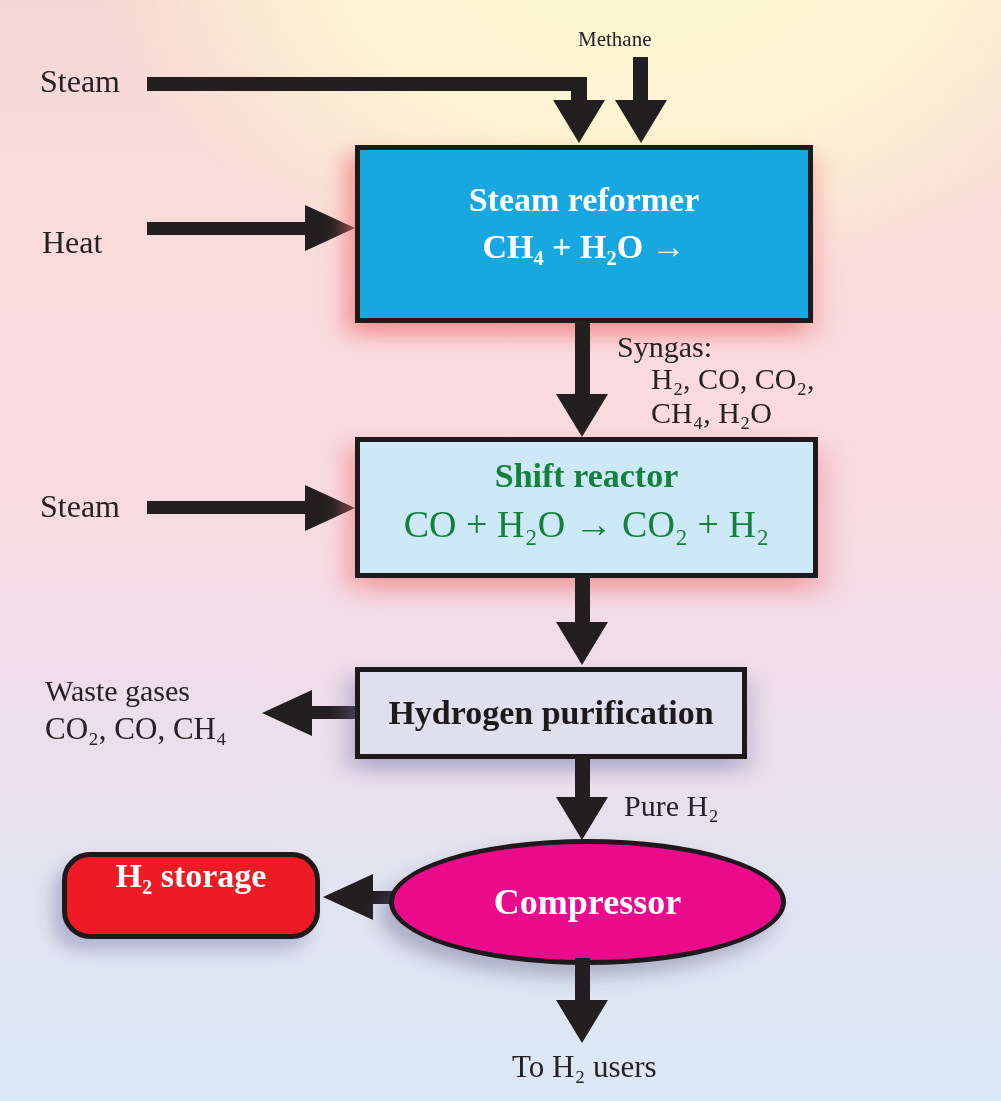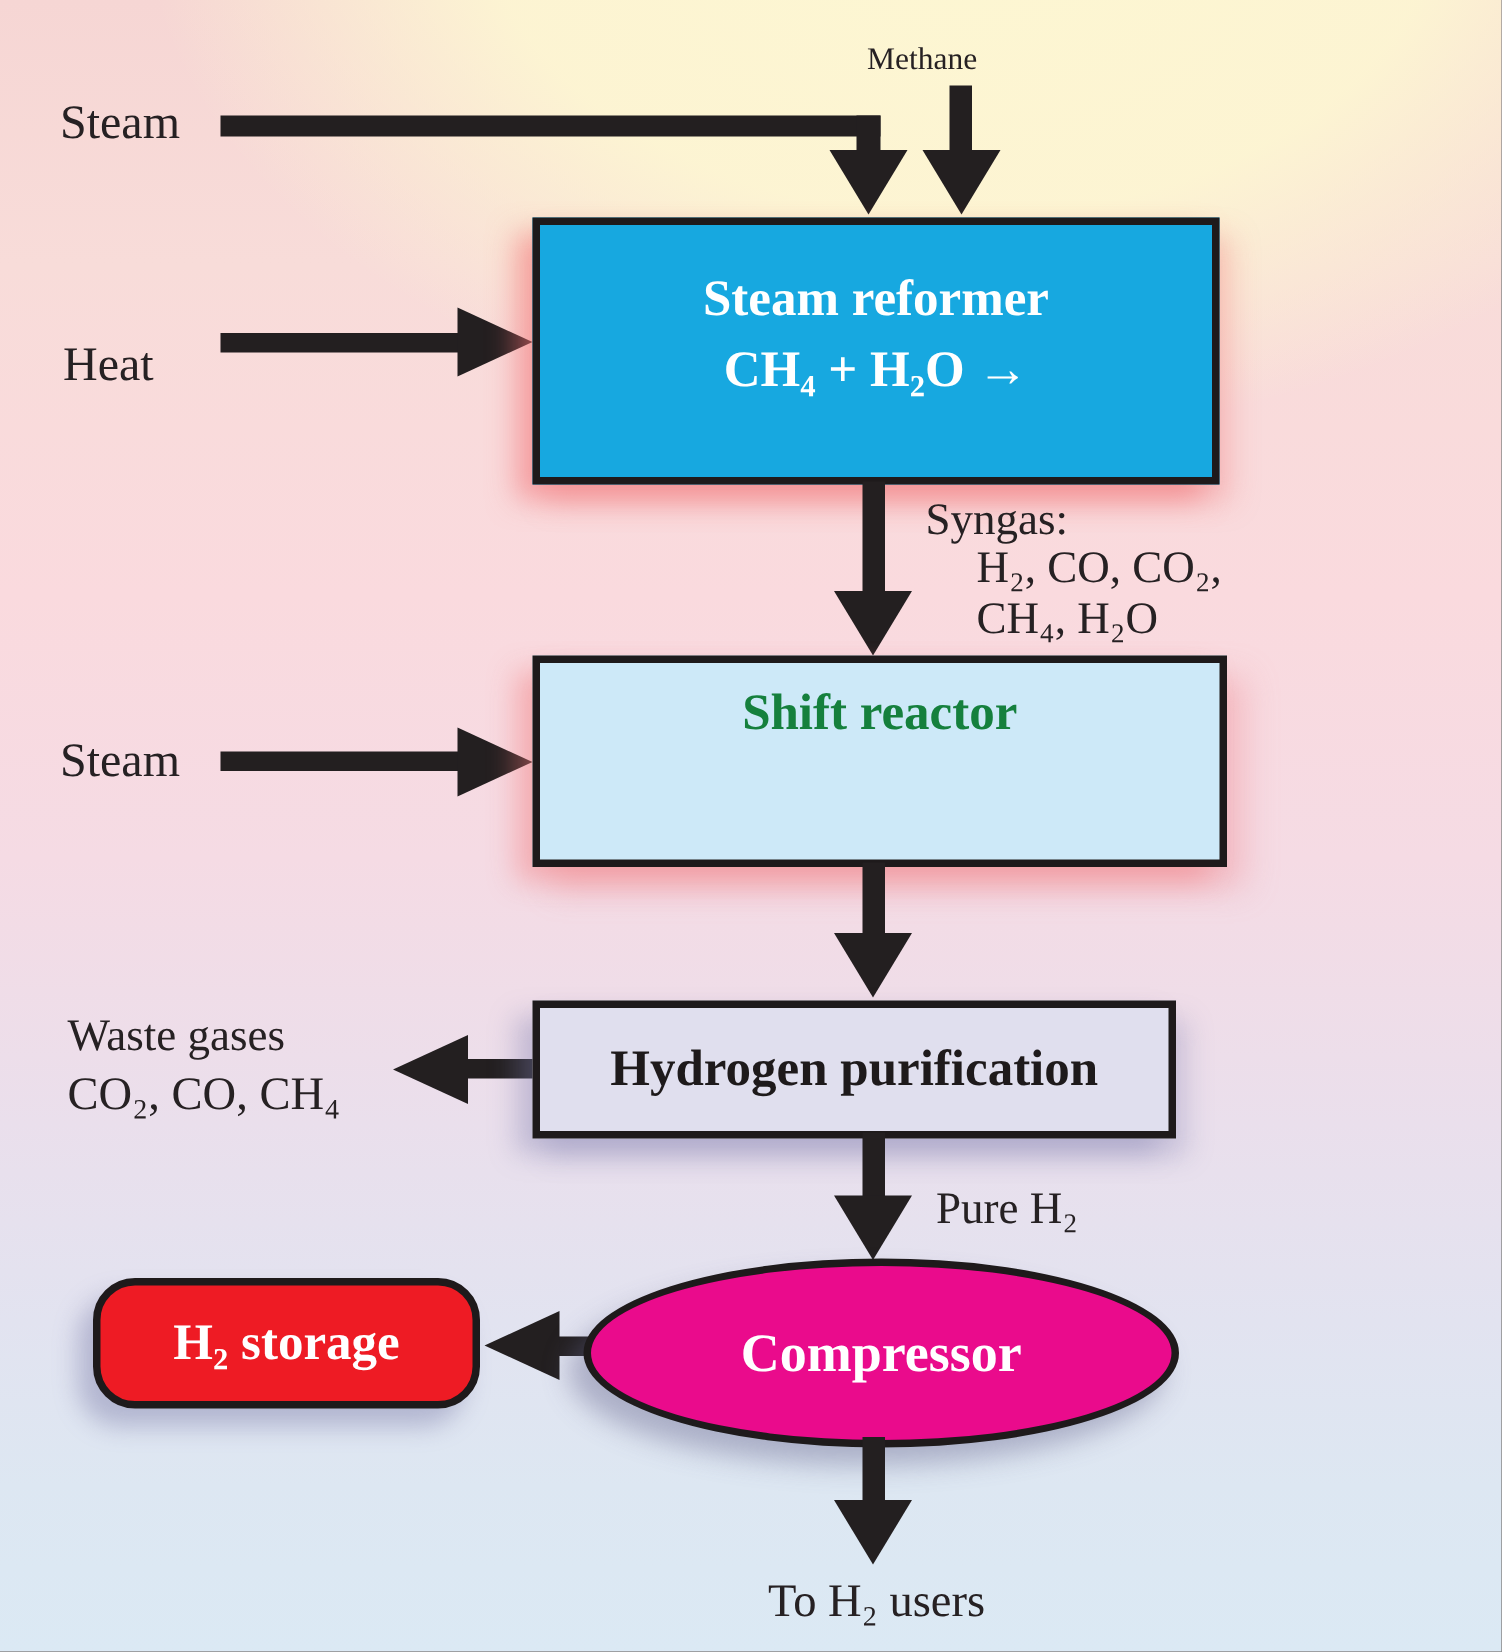--- a/index.html
+++ b/index.html
@@ -38,30 +38,30 @@
   .reformer div{font-size:34px;font-weight:bold;line-height:47px;}
   .shift{
     left:355px;top:437px;width:463px;height:141px;
     background:#cde9f8;color:#15803d;
     padding-top:11px;
     box-shadow:-12px 10px 18px rgba(241,120,122,0.45), 12px 14px 20px rgba(238,140,148,0.38);
   }
   .shift .box-title{font-size:34px;line-height:46px;}
   .shift .box-eq{font-size:38px;line-height:50px;}
   .purif{
-    left:355px;top:667px;width:429px;height:92px;
+    left:355px;top:667px;width:392px;height:92px;
     background:#e0dfee;color:#1e1a1b;
     display:flex;align-items:center;justify-content:center;
     box-shadow:-12px 10px 16px rgba(125,125,175,0.35), 8px 12px 16px rgba(130,130,180,0.28);
   }
   .purif .box-title{font-size:34px;}
   .storage{
     left:62px;top:852px;width:258px;height:87px;
     background:#ee1b24;color:#ffffff;border-radius:28px;
-    display:flex;align-items:center;justify-content:center;
+    display:flex;align-items:flex-start;justify-content:center;
     box-shadow:-10px 12px 16px rgba(112,112,160,0.4);
   }
   .storage .box-title{font-size:34px;}
   .compressor{
     left:389px;top:839px;width:397px;height:126px;
     background:#ea0b8c;color:#ffffff;border-radius:50%;
     display:flex;align-items:center;justify-content:center;
     box-shadow:-10px 12px 18px rgba(100,100,140,0.42);
     text-align:center;
   }
@@ -113,20 +113,21 @@
   <div class="lbl" style="left:651px;top:362px;font-size:30px;text-align:center;">H₂, CO, CO₂,</div>
   <div class="lbl" style="left:651px;top:396px;font-size:30px;">CH₄, H₂O</div>
 
   <div>
     <div class="bar" style="left:147px;top:501px;width:163px;height:13px;"></div>
     <div class="head right" style="left:305px;top:485px;"></div>
   </div>
 
   <div class="node shift">
     <div class="box-title">Shift reactor</div>
+    <div class="box-eq">CO + H₂O → CO₂ + H₂</div>
   </div>
 
   <div>
     <div class="bar" style="left:575px;top:575px;width:15px;height:50px;"></div>
     <div class="head down" style="left:556px;top:622px;"></div>
   </div>
 
   <div>
     <div class="bar" style="left:308px;top:706px;width:50px;height:13px;"></div>
     <div class="head left" style="left:262px;top:690px;"></div>

